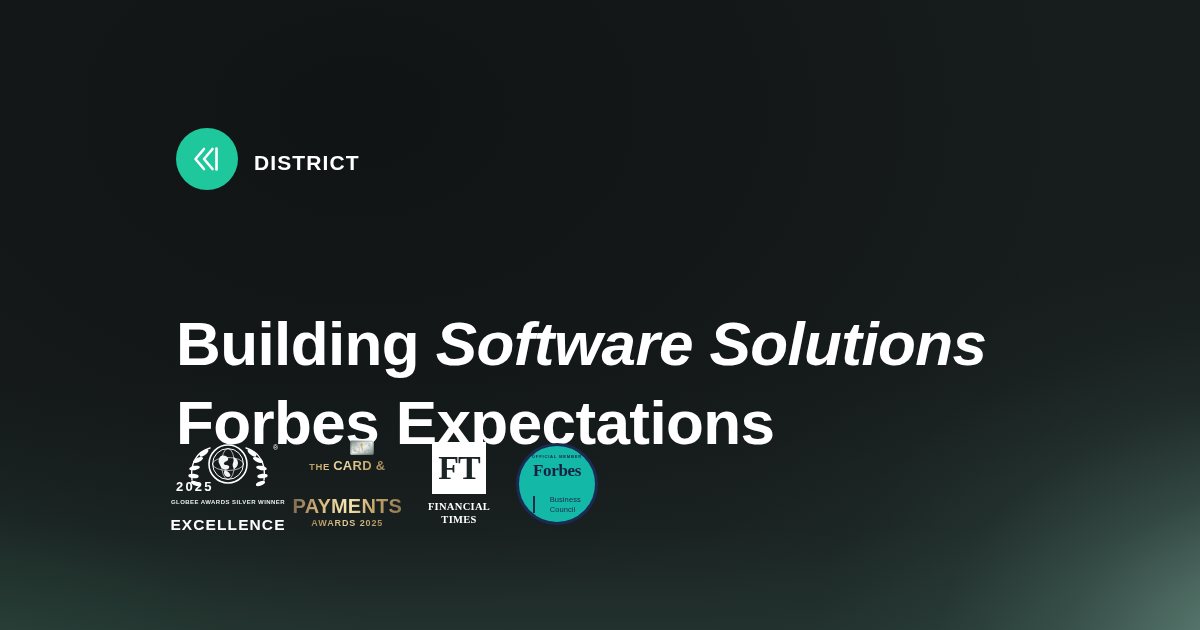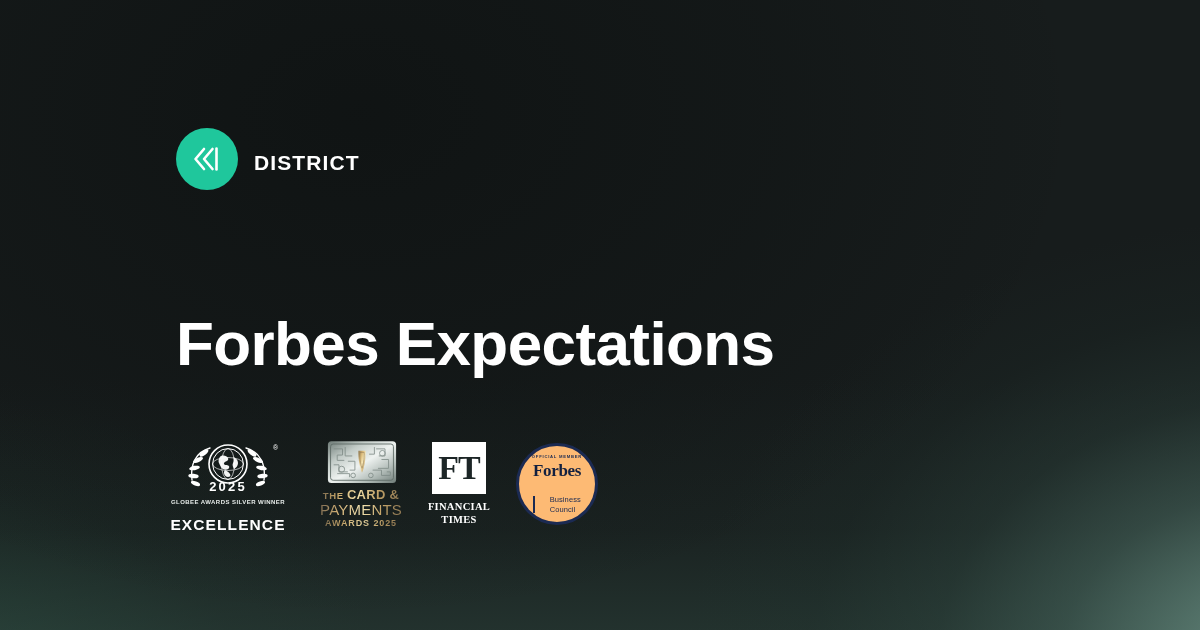--- a/index.html
+++ b/index.html
@@ -155,21 +155,20 @@
     height: 58px;
     display: flex;
     align-items: center;
     justify-content: center;
   }
   .globee-year {
     position: absolute;
     bottom: 4px;
     left: 0;
     width: 104px;
-    text-align: center;
     color: #ffffff;
     font-size: 13px;
     font-weight: 700;
     letter-spacing: 2.2px;
   }
   .globee-sub {
     color: #e6ebe9;
     font-size: 6px;
     font-weight: 700;
     letter-spacing: 0.45px;
@@ -209,28 +208,29 @@
     -webkit-background-clip: text;
     background-clip: text;
     color: transparent;
     display: block;
   }
   .cpa-l1 .the {
     font-size: 9.5px;
     letter-spacing: 0.6px;
   }
   .cpa-l2 {
-    font-size: 15px;
-    font-weight: 400;
+    font-size: 20px;
+    font-weight: 700;
     letter-spacing: 0.2px;
     background: linear-gradient(100deg, #7a6850 0%, #d4b277 24%, #f6e6b4 50%, #c6a56a 74%, #8b7552 100%);
     -webkit-background-clip: text;
     background-clip: text;
     color: transparent;
     display: block;
+    margin-top: 24px;
   }
   .cpa-l3 {
     font-size: 9px;
     font-weight: 700;
     letter-spacing: 0.9px;
     background: linear-gradient(100deg, #6d5f48 0%, #c4a469 28%, #e8d59f 52%, #b99a62 76%, #7e6a4c 100%);
     -webkit-background-clip: text;
     background-clip: text;
     color: transparent;
     display: block;
@@ -270,21 +270,21 @@
     font-weight: 700;
     letter-spacing: 0.3px;
     line-height: 1.25;
   }
 
   
   .badge-forbes {
     width: 82px;
     height: 82px;
     border-radius: 50%;
-    background: #fdba74;
+    background: #14b8a6;
     border: 3px solid #1b2a52;
     box-sizing: border-box;
     display: flex;
     flex-direction: column;
     align-items: center;
     justify-content: center;
   }
   .fb-official {
     color: #1b2a52;
     font-size: 4.2px;
@@ -340,20 +340,21 @@
           <path d="M23.5 8 L15 18 L23.5 28" fill="none" stroke="#ffffff" stroke-width="2.6" stroke-linecap="round" stroke-linejoin="round"></path>
           <path d="M27.5 7.5 L27.5 28.5" fill="none" stroke="#ffffff" stroke-width="2.6" stroke-linecap="round"></path>
         </svg>
       </div>
       <div class="logo-word">
         <span class="l2">DISTRICT</span>
       </div>
     </div>
 
     <h1 class="headline">
+      <span class="line"><span>Building </span><span class="em">Software Solutions</span></span>
       <span class="line">Forbes Expectations</span>
     </h1>
 
     <div class="badges">
 
       <div class="badge-globee">
         <div class="globee-top">
           <svg width="104" height="58" viewBox="0 0 104 58" aria-hidden="true">
             <g fill="none" stroke="#ffffff" stroke-width="1.4" stroke-linecap="round">
               <path d="M34 8 C20 12 14 24 16 40"></path>

